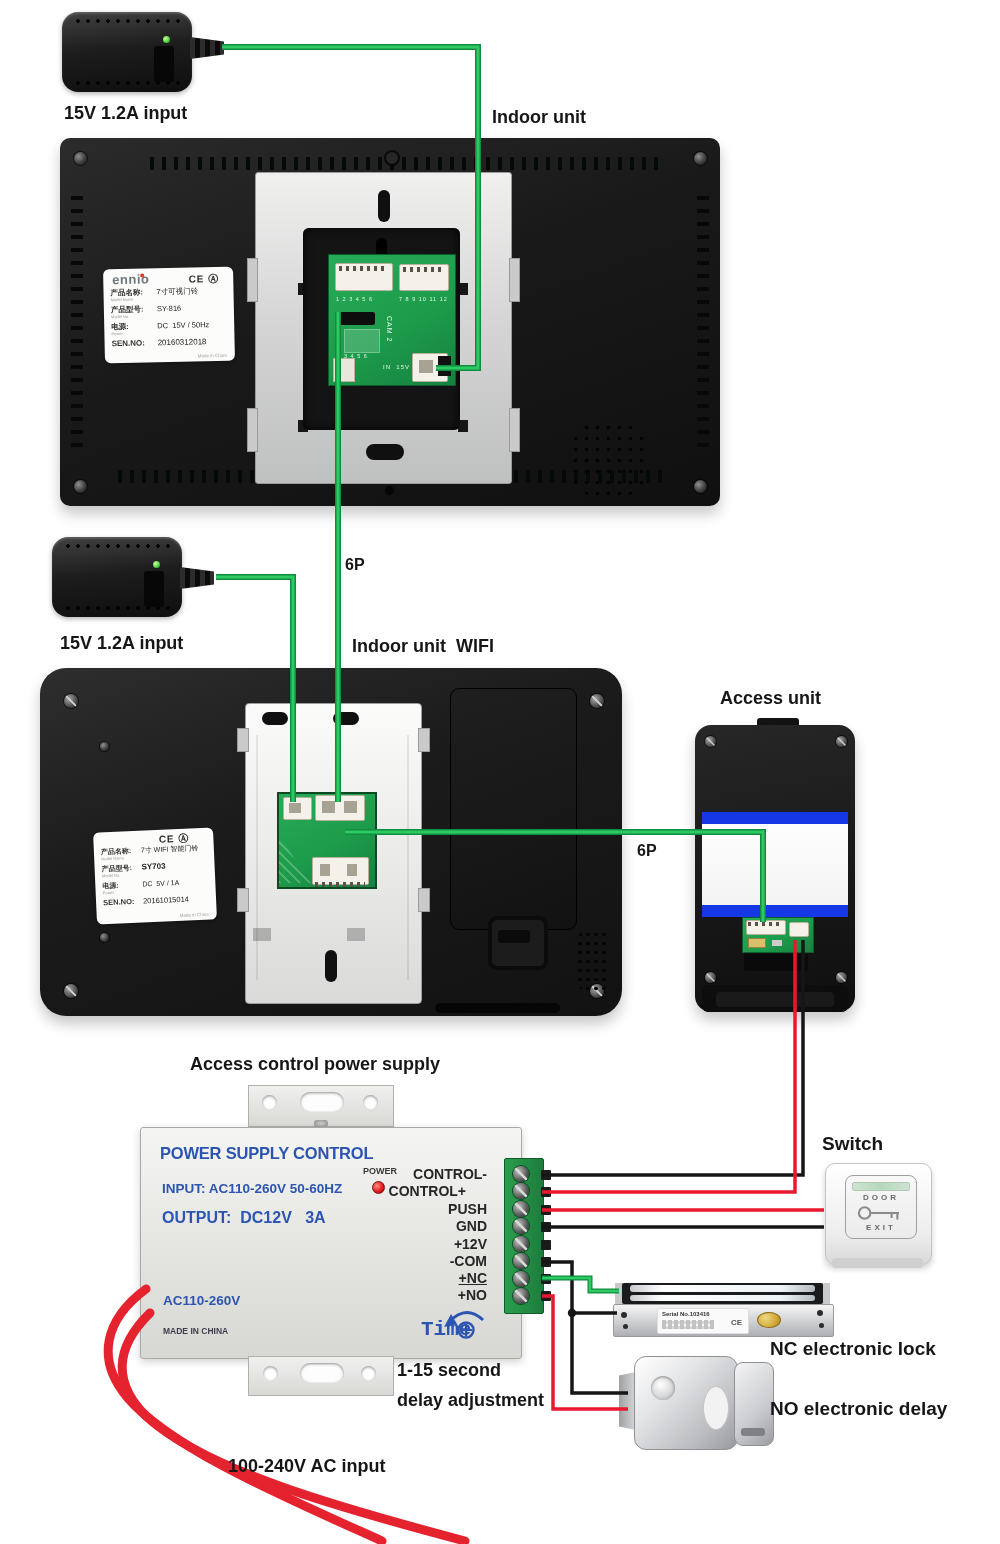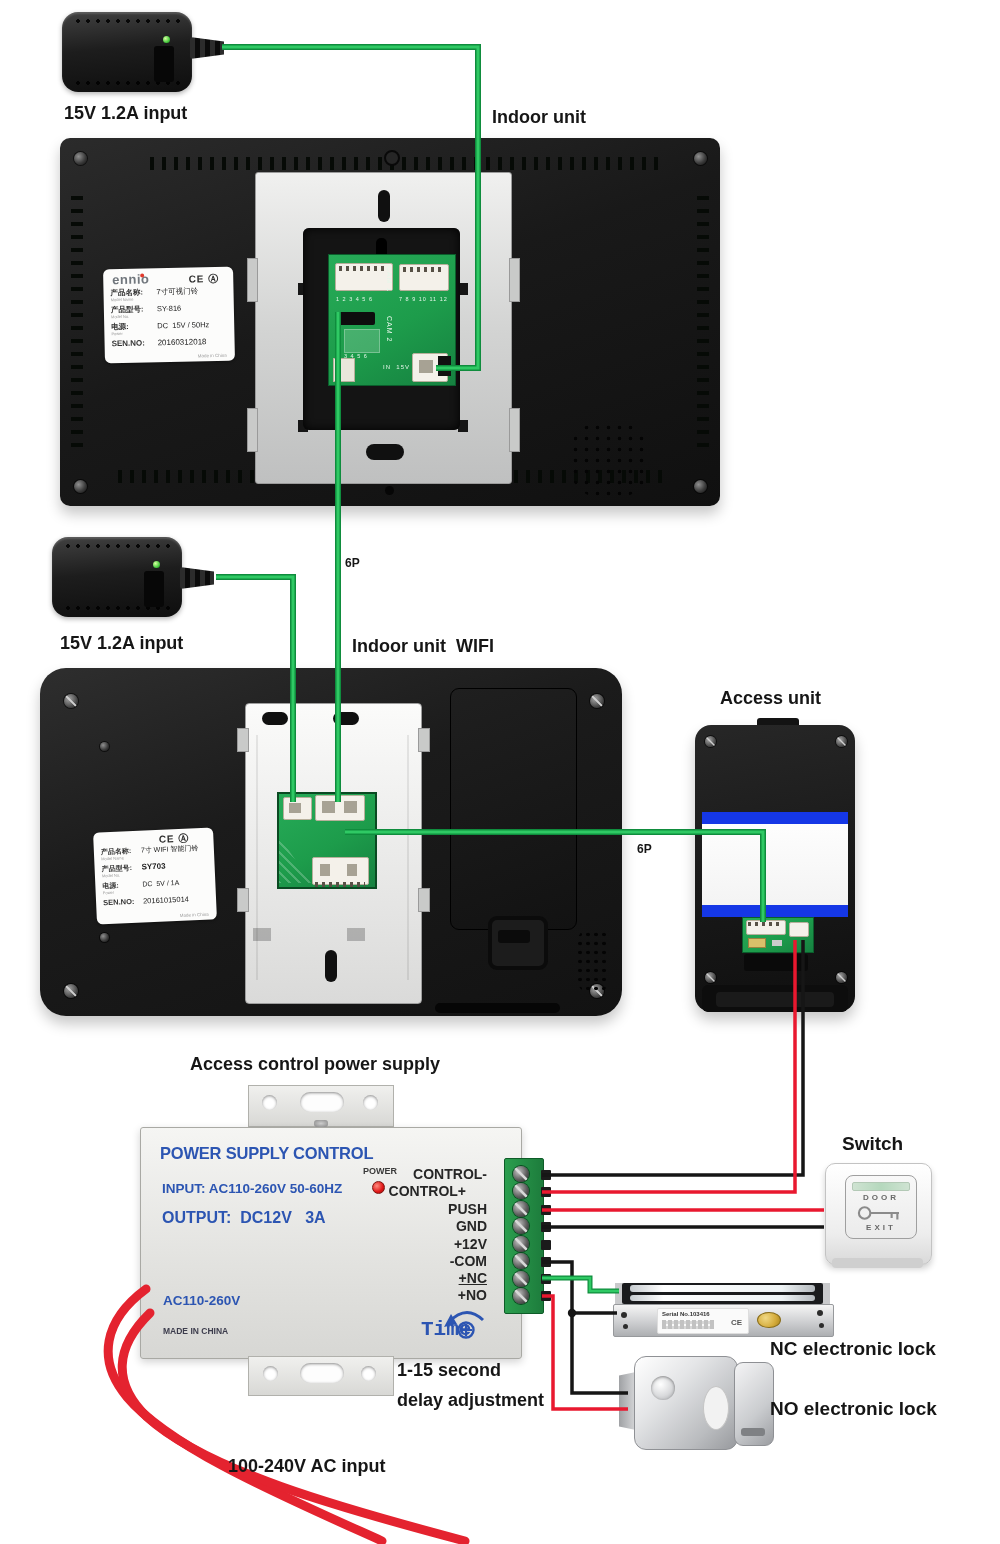--- a/index.html
+++ b/index.html
@@ -5,21 +5,21 @@
   :root{
     --wire-green:#2fc964; --wire-green-dark:#0f8c3d; --wire-red:#e9182f;
     --wire-black:#161616; --ac-red:#e4232f; --blue-stripe:#1537e6;
     --psu-blue:#2c55b2; --pcb-green:#1d9c4b; --led-red:#e01616; --gold-badge:#d4ab3a;
   }
   html,body{margin:0;padding:0;background:#fff;}
   #stage{position:relative;width:1000px;height:1544px;background:#fff;overflow:hidden;
          font-family:"Liberation Sans",sans-serif;}
   .abs{position:absolute;}
   .lbl{position:absolute;font-weight:700;color:#161616;font-size:18px;white-space:pre;z-index:60;}
-  .lbl.sm{font-size:12px;}
+  .lbl.sm{font-size:16px;}
 
   
   .adapter{position:absolute;width:130px;height:80px;border-radius:16px;
     background:linear-gradient(175deg,#414141,#1d1d1d 45%,#0e0e0e);
     box-shadow:inset 0 2px 2px rgba(255,255,255,.16),0 2px 5px rgba(0,0,0,.3);}
   .adapter .dots{position:absolute;left:12px;right:12px;height:8px;
     background:radial-gradient(ellipse 3px 2.5px at 4px 4px,#000 70%,transparent 72%);
     background-size:10px 8px;background-repeat:repeat-x;opacity:.85;}
   .adapter .slab{position:absolute;left:92px;top:34px;width:20px;height:36px;background:#070707;border-radius:3px;}
   .adapter .led{position:absolute;left:101px;top:24px;width:7px;height:7px;border-radius:50%;
@@ -417,20 +417,20 @@
   </svg>
 
   <div class="lbl" style="left:64px;top:103px;">15V 1.2A input</div>
   <div class="lbl" style="left:492px;top:107px;">Indoor unit</div>
   <div class="lbl sm" style="left:345px;top:556px;">6P</div>
   <div class="lbl" style="left:60px;top:633px;">15V 1.2A input</div>
   <div class="lbl" style="left:352px;top:636px;">Indoor unit  WIFI</div>
   <div class="lbl" style="left:720px;top:688px;">Access unit</div>
   <div class="lbl sm" style="left:637px;top:842px;">6P</div>
   <div class="lbl" style="left:190px;top:1054px;">Access control power supply</div>
-  <div class="lbl" style="left:842px;top:1133px;font-size:19px;">Switch</div>
+  <div class="lbl" style="left:822px;top:1133px;font-size:19px;">Switch</div>
   <div class="lbl" style="left:770px;top:1338px;font-size:19px;">NC electronic lock</div>
-  <div class="lbl" style="left:770px;top:1398px;font-size:19px;">NO electronic lock</div>
+  <div class="lbl" style="left:770px;top:1398px;font-size:19px;">NO electronic delay</div>
   <div class="lbl" style="left:397px;top:1360px;">1-15 second</div>
   <div class="lbl" style="left:397px;top:1390px;">delay adjustment</div>
   <div class="lbl" style="left:228px;top:1456px;">100-240V AC input</div>
 
 </div>
 
 </body></html>

